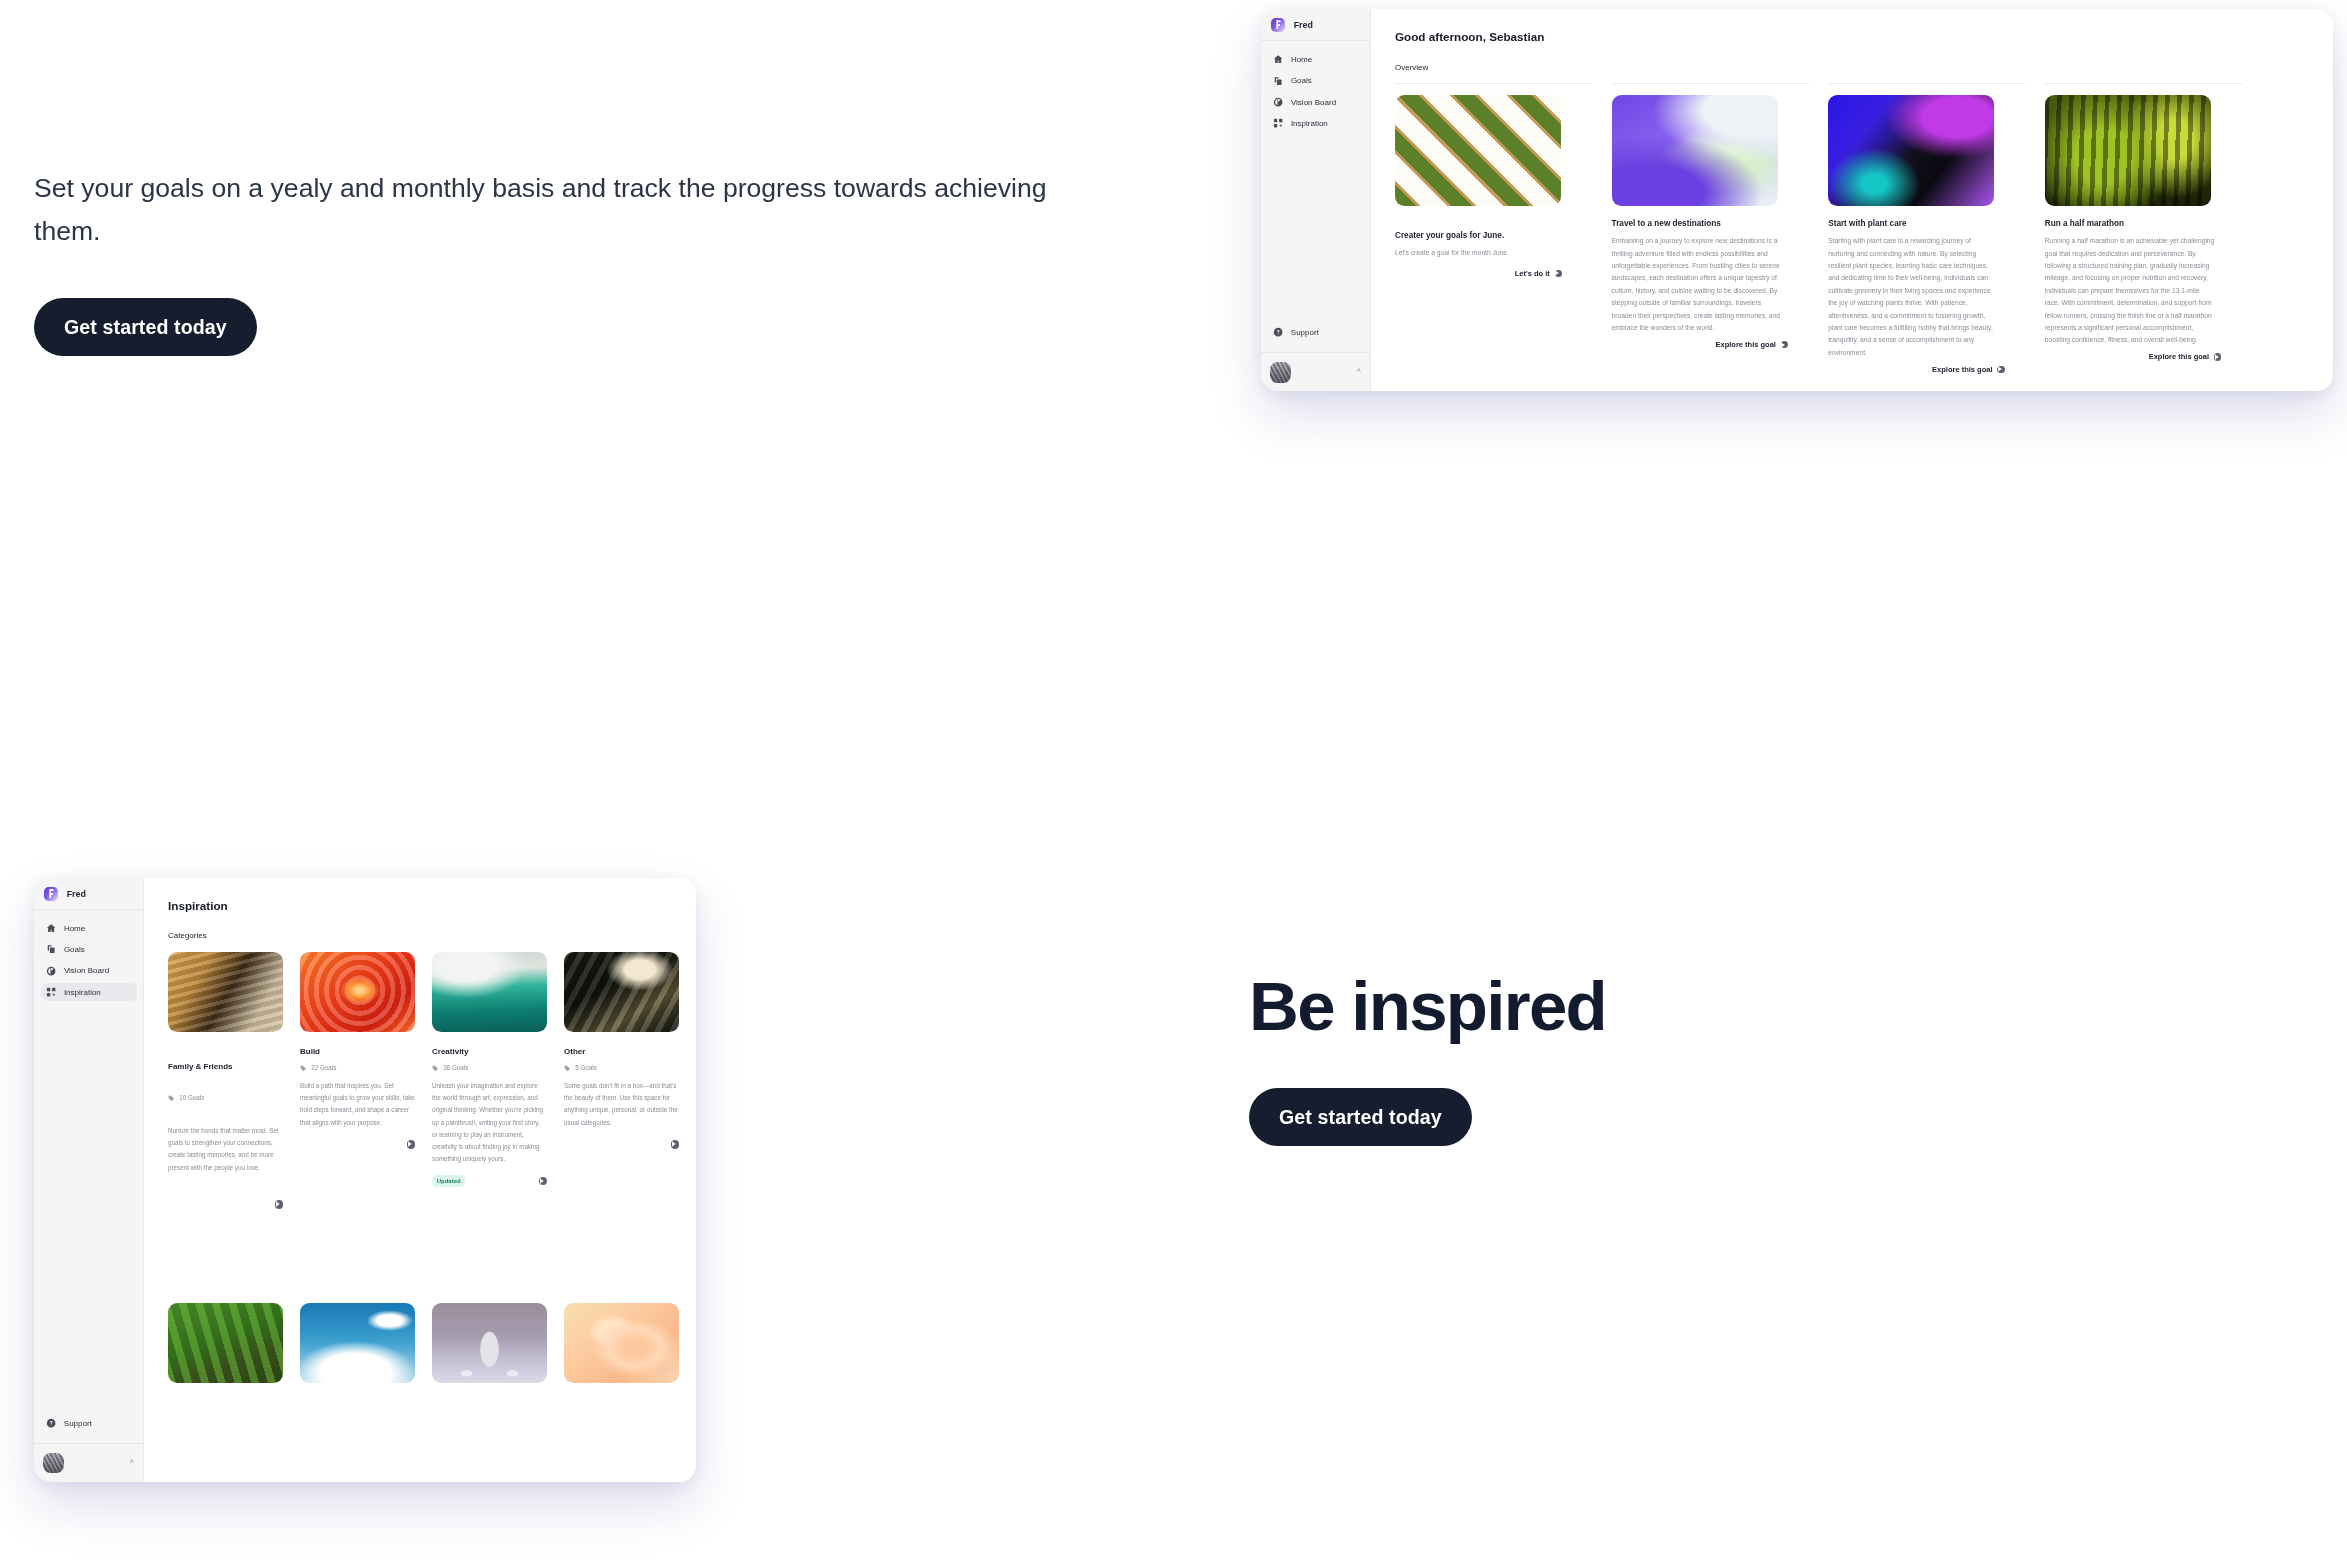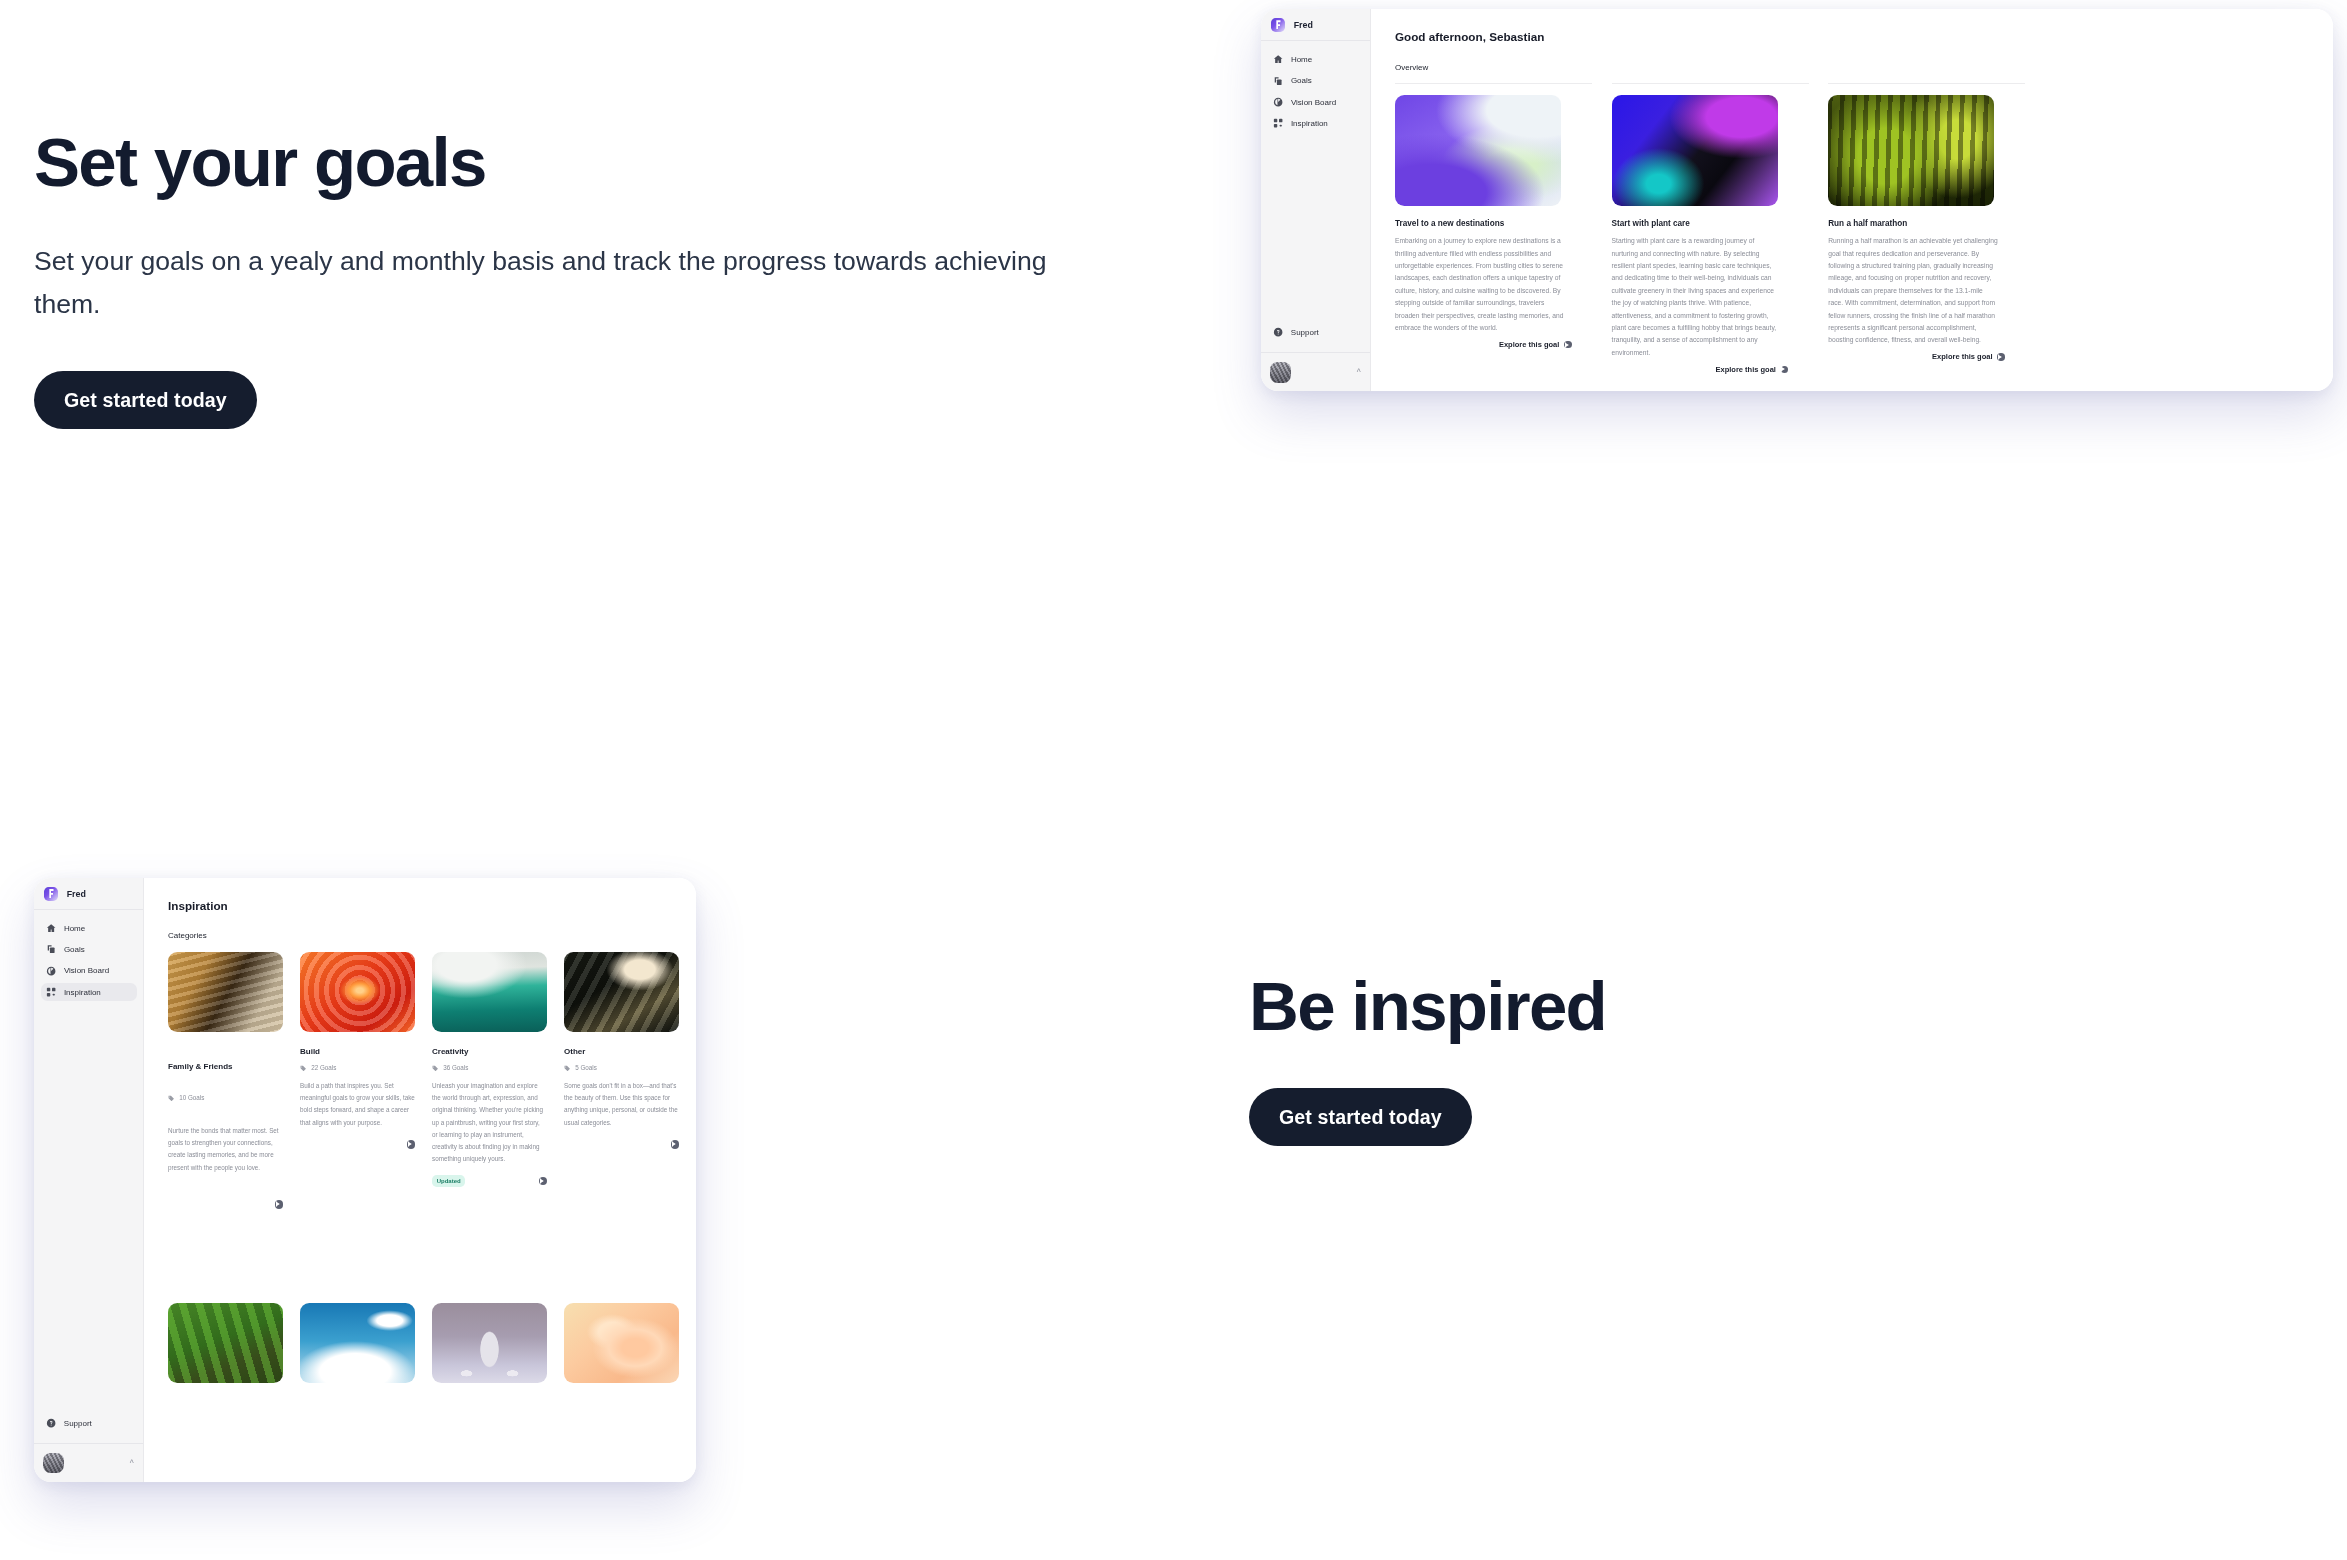--- a/index.html
+++ b/index.html
@@ -202,21 +202,20 @@
       radial-gradient(30% 30% at 42% 36%, #ffe6c9 0 40%, rgba(255,230,201,0) 74%),
       linear-gradient(140deg,#f7dfb0 0%,#fccba0 38%,#f9b98b 70%,#fbd7b6 100%);
   }
 </style>
 </head>
 <body>
 
 <div class="page">
 
   <div class="copy-block" style="left:34px; top:126px; width:1119px;">
-    <h1 class="copy-title">Set your goals</h1>
     <p class="copy-sub">Set your goals on a yealy and monthly basis and track the progress towards achieving them.</p>
     <button class="cta-btn">Get started today</button>
   </div>
 
   <div class="app-window" style="left:1261px; top:9.3px; width:1072px; height:382px;">
 
     <aside class="app-sidebar" style="width:110px;">
       <div class="sb-brand" style="height:32px; padding:0 10.3px;">
         <span class="sb-logo" style="width:14px;height:14px;"></span>
         <span class="sb-brand-name" style="font-size:8.9px;">Fred</span>
@@ -279,20 +278,33 @@
         <span class="chev" style="font-size:8.4px;">^</span>
       </div>
     </aside>
 
     <main class="app-main" style="padding:20.5px 0 0 24px;">
       <div class="app-h1" style="font-size:11.7px;">Good afternoon, Sebastian</div>
       <div class="app-sec" style="font-size:8px; margin-top:20.5px;">Overview</div>
 
       <div class="card-grid" style="margin-top:11.2px; gap:19.6px;">
 
+        <div class="gcard" style="width:197px; height:289px; padding-top:10.3px;">
+          <div class="gcard-img" style="width:166px;height:111px;">
+            <div class="art art-hedge"></div>
+          </div>
+          <div class="gcard-title" style="font-size:8.2px; margin-top:25px;">Creater your goals for June.</div>
+          <div class="gcard-body" style="font-size:6.7px; line-height:1.85; margin-top:7.5px; width:168px;">Let's create a goal for the month June.</div>
+          <div class="gcard-cta" style="font-size:7.5px; padding-right:30px; margin-top:9.3px;">
+            <span>Let's do it</span>
+            <span class="dot-arrow" style="width:7.5px;height:7.5px;">
+                <i style="position:absolute;left:50%;top:50%;transform:translate(-50%,-50%);border-style:solid;border-width:1.9px 0 1.9px 2.8px;border-color:transparent transparent transparent #fff;"></i>
+              </span>
+          </div>
+        </div>
 
         <div class="gcard" style="width:197px; height:289px; padding-top:10.3px;">
           <div class="gcard-img" style="width:166px;height:111px;">
             <div class="art art-purple"></div>
           </div>
           <div class="gcard-title" style="font-size:8.2px; margin-top:13px;">Travel to a new destinations</div>
           <div class="gcard-body" style="font-size:6.7px; line-height:1.85; margin-top:7.5px; width:170px;">Embarking on a journey to explore new destinations is a thrilling adventure filled with endless possibilities and unforgettable experiences. From bustling cities to serene landscapes, each destination offers a unique tapestry of culture, history, and cuisine waiting to be discovered. By stepping outside of familiar surroundings, travelers broaden their perspectives, create lasting memories, and embrace the wonders of the world.</div>
           <div class="gcard-cta" style="font-size:7.5px; padding-right:20.5px; margin-top:5.6px;">
             <span>Explore this goal</span>
             <span class="dot-arrow" style="width:7.5px;height:7.5px;">

